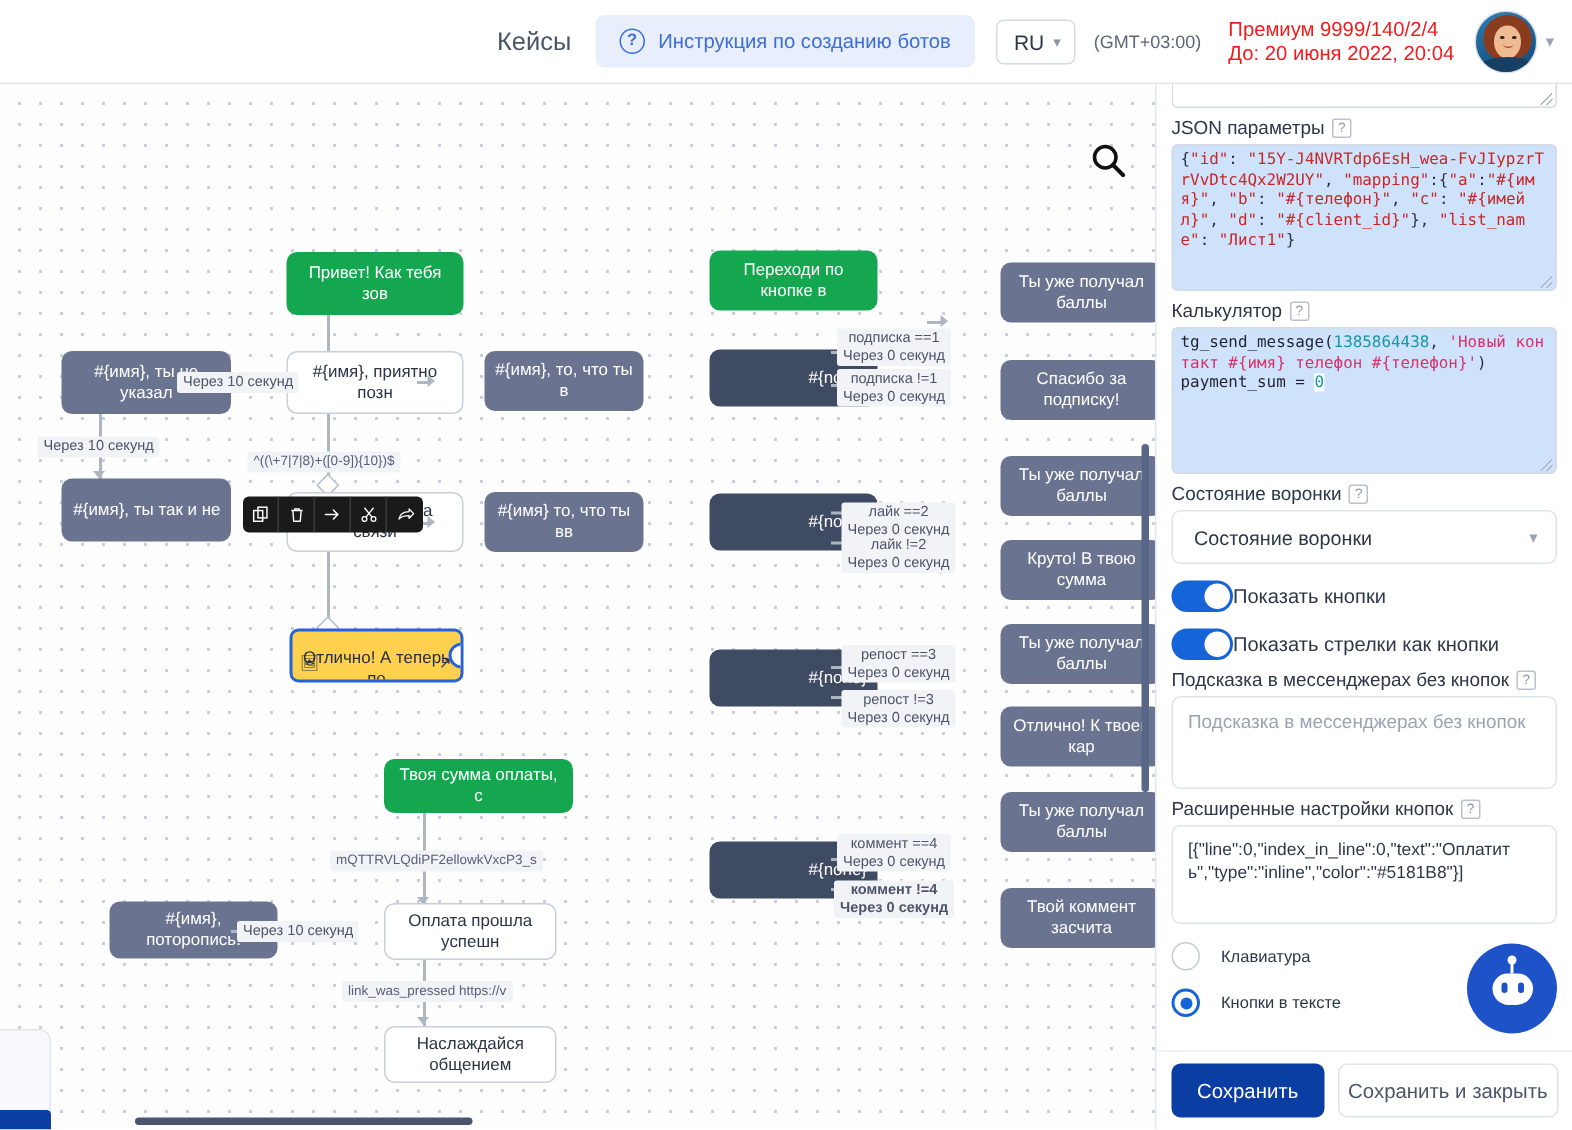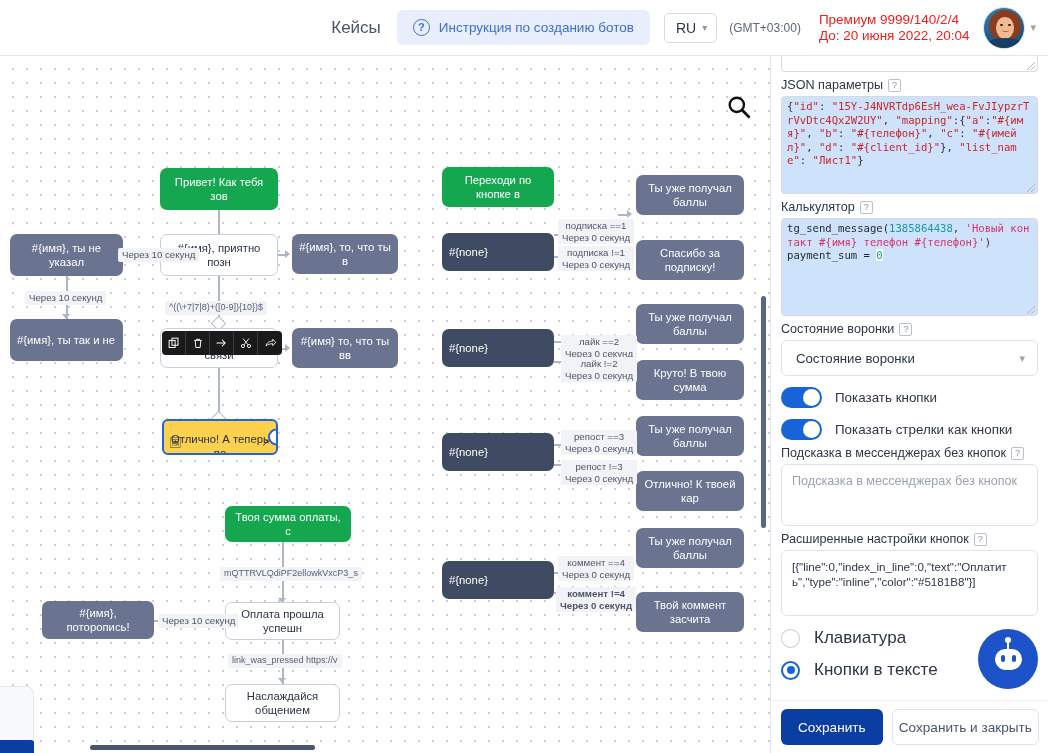--- a/index.html
+++ b/index.html
@@ -69,23 +69,23 @@
   
   .canvas {
     position: absolute; top: 56px; left: 0; width: 770px; height: 697px;
     background-color: #fefeff;
     background-image: radial-gradient(#c9cfdb 1.1px, transparent 1.1px);
     background-size: 14px 14px; background-position: 6px 6px;
     overflow: hidden;
   }
   .node {
     position: absolute; border-radius: 7px;
-    display: flex; align-items: center; justify-content: flex-start;
+    display: flex; align-items: center; justify-content: flex-end;
     text-align: center; font-size: 11.3px; line-height: 14px;
-    padding: 4px 7px; overflow: hidden; cursor: pointer;
+    padding: 4px 7px; overflow: hidden; cursor: pointer; margin-left: 31px;
   }
   .node.green { background: #15a74f; color: #fff; }
   .node.white { background: #ffffff; color: #2b3445; border: 1px solid #c8cedb; }
   .node.grey  { background: #6a7490; color: #ffffff; }
   .node.darkgrey { background: #3f4a63; color: #ffffff; }
   .node.yellow {
     background: #fdd04e; color: #27303f;
     border: 2px solid #2563d8; border-radius: 6px;
   }
   .node-yellow-label {
@@ -204,21 +204,21 @@
 
   .select-box {
     height: 36px; border: 1px solid #dfe3ea; border-radius: 6px;
     background: #fff; display: flex; align-items: center;
     padding: 0 12px 0 14px; font-size: 13.2px; color: #2d3748;
     margin-top: 2px; cursor: pointer;
   }
   .select-box .lbl { flex: 1; }
   .select-box .chev { color: #9aa3b2; font-size: 11px; }
 
-  .toggle-row { display: flex; align-items: center; gap: 13px; margin-top: 11px; }
+  .toggle-row { display: flex; align-items: center; margin-top: 11px; }
   .toggle {
     width: 41px; height: 21px; border-radius: 11px; background: #1565d8;
     position: relative; flex: 0 0 41px; cursor: pointer;
   }
   .toggle .knob {
     position: absolute; right: 2px; top: 2px; width: 17px; height: 17px;
     border-radius: 50%; background: #fff;
   }
   .toggle-label { font-size: 13.4px; color: #2d3748; }
 
@@ -234,21 +234,21 @@
   .radio {
     width: 19px; height: 19px; border-radius: 50%;
     border: 1.6px solid #c3cad6; background: #fff; flex: 0 0 19px;
     position: relative; cursor: pointer;
   }
   .radio.on { border-color: #1565d8; border-width: 2px; }
   .radio.on::after {
     content: ""; position: absolute; left: 3.6px; top: 3.6px;
     width: 8px; height: 8px; border-radius: 50%; background: #1565d8;
   }
-  .radio-label { font-size: 17px; color: #2d3748; }
+  .radio-label { font-size: 11px; color: #2d3748; }
 
   .panel-footer {
     position: absolute; left: 0; bottom: 0; width: 278px; height: 53px;
     background: #fff; border-top: 1px solid #eceef3;
     display: flex; align-items: center; padding: 0 10px; gap: 9px; z-index: 30;
   }
   .btn-primary {
     background: #0b3ea3; color: #fff; border: none; border-radius: 6px;
     height: 36px; padding: 0 17px; font-size: 13.6px; cursor: pointer;
     font-family: "Liberation Sans", sans-serif;

